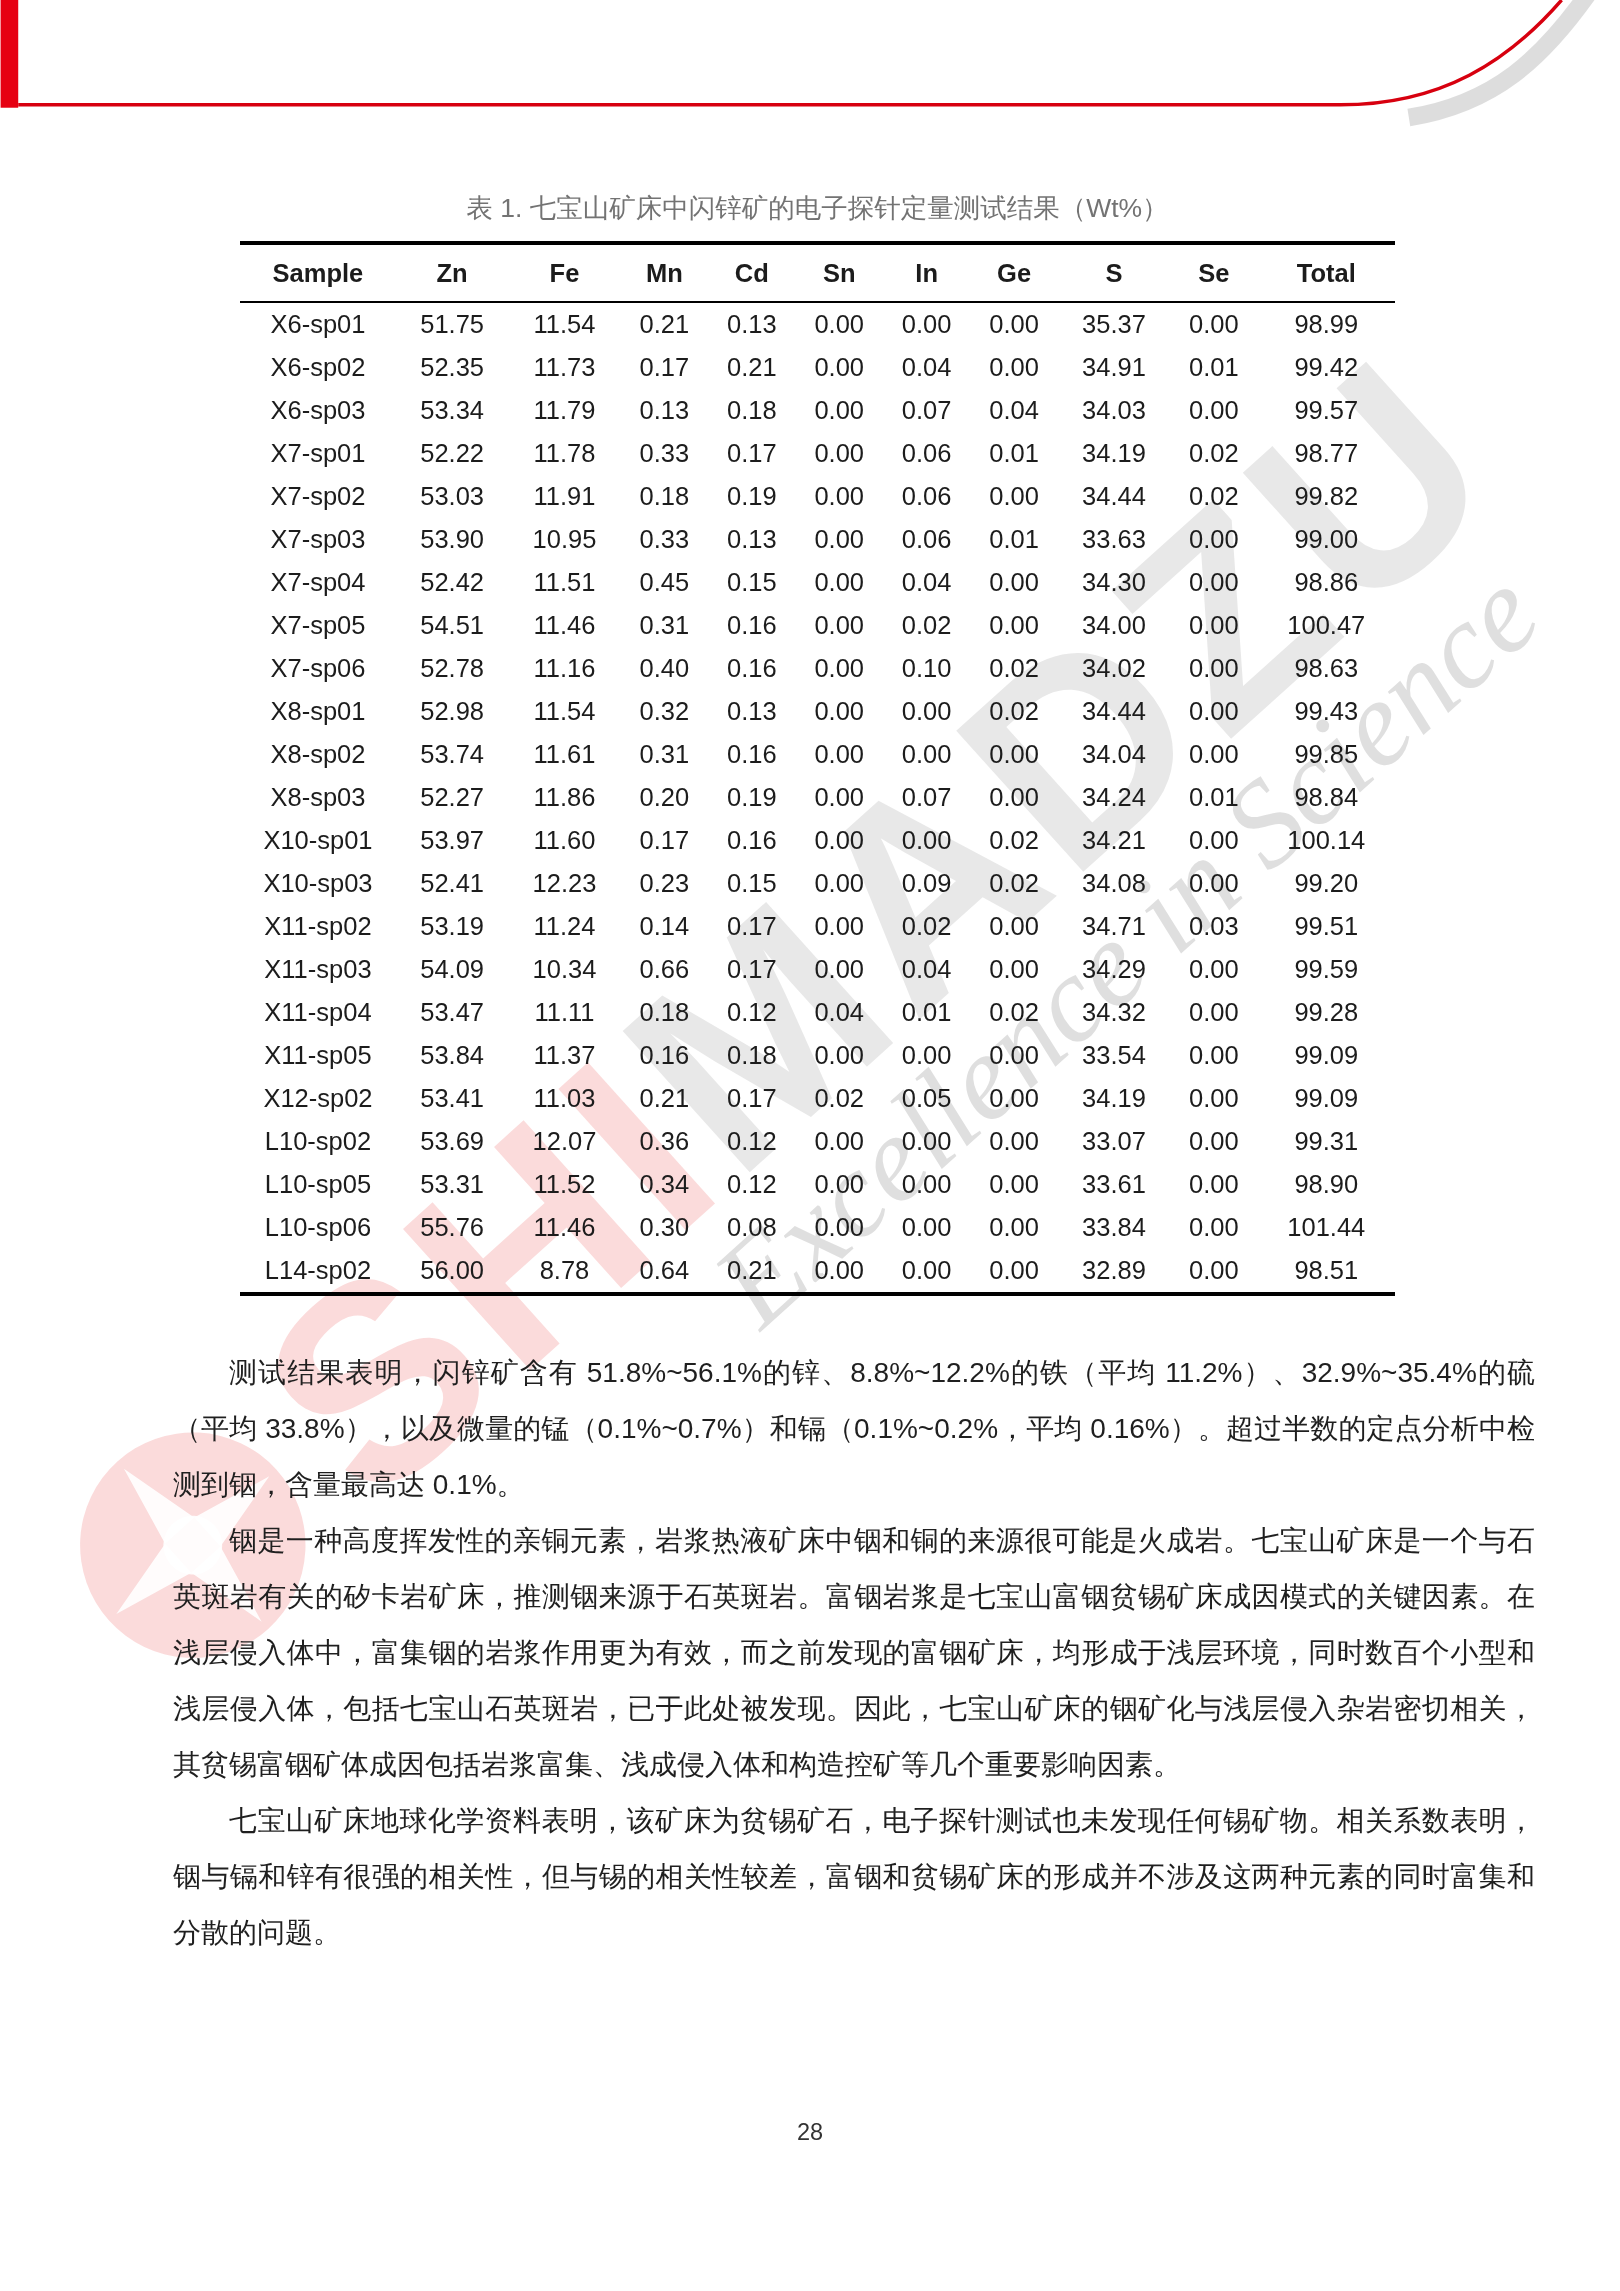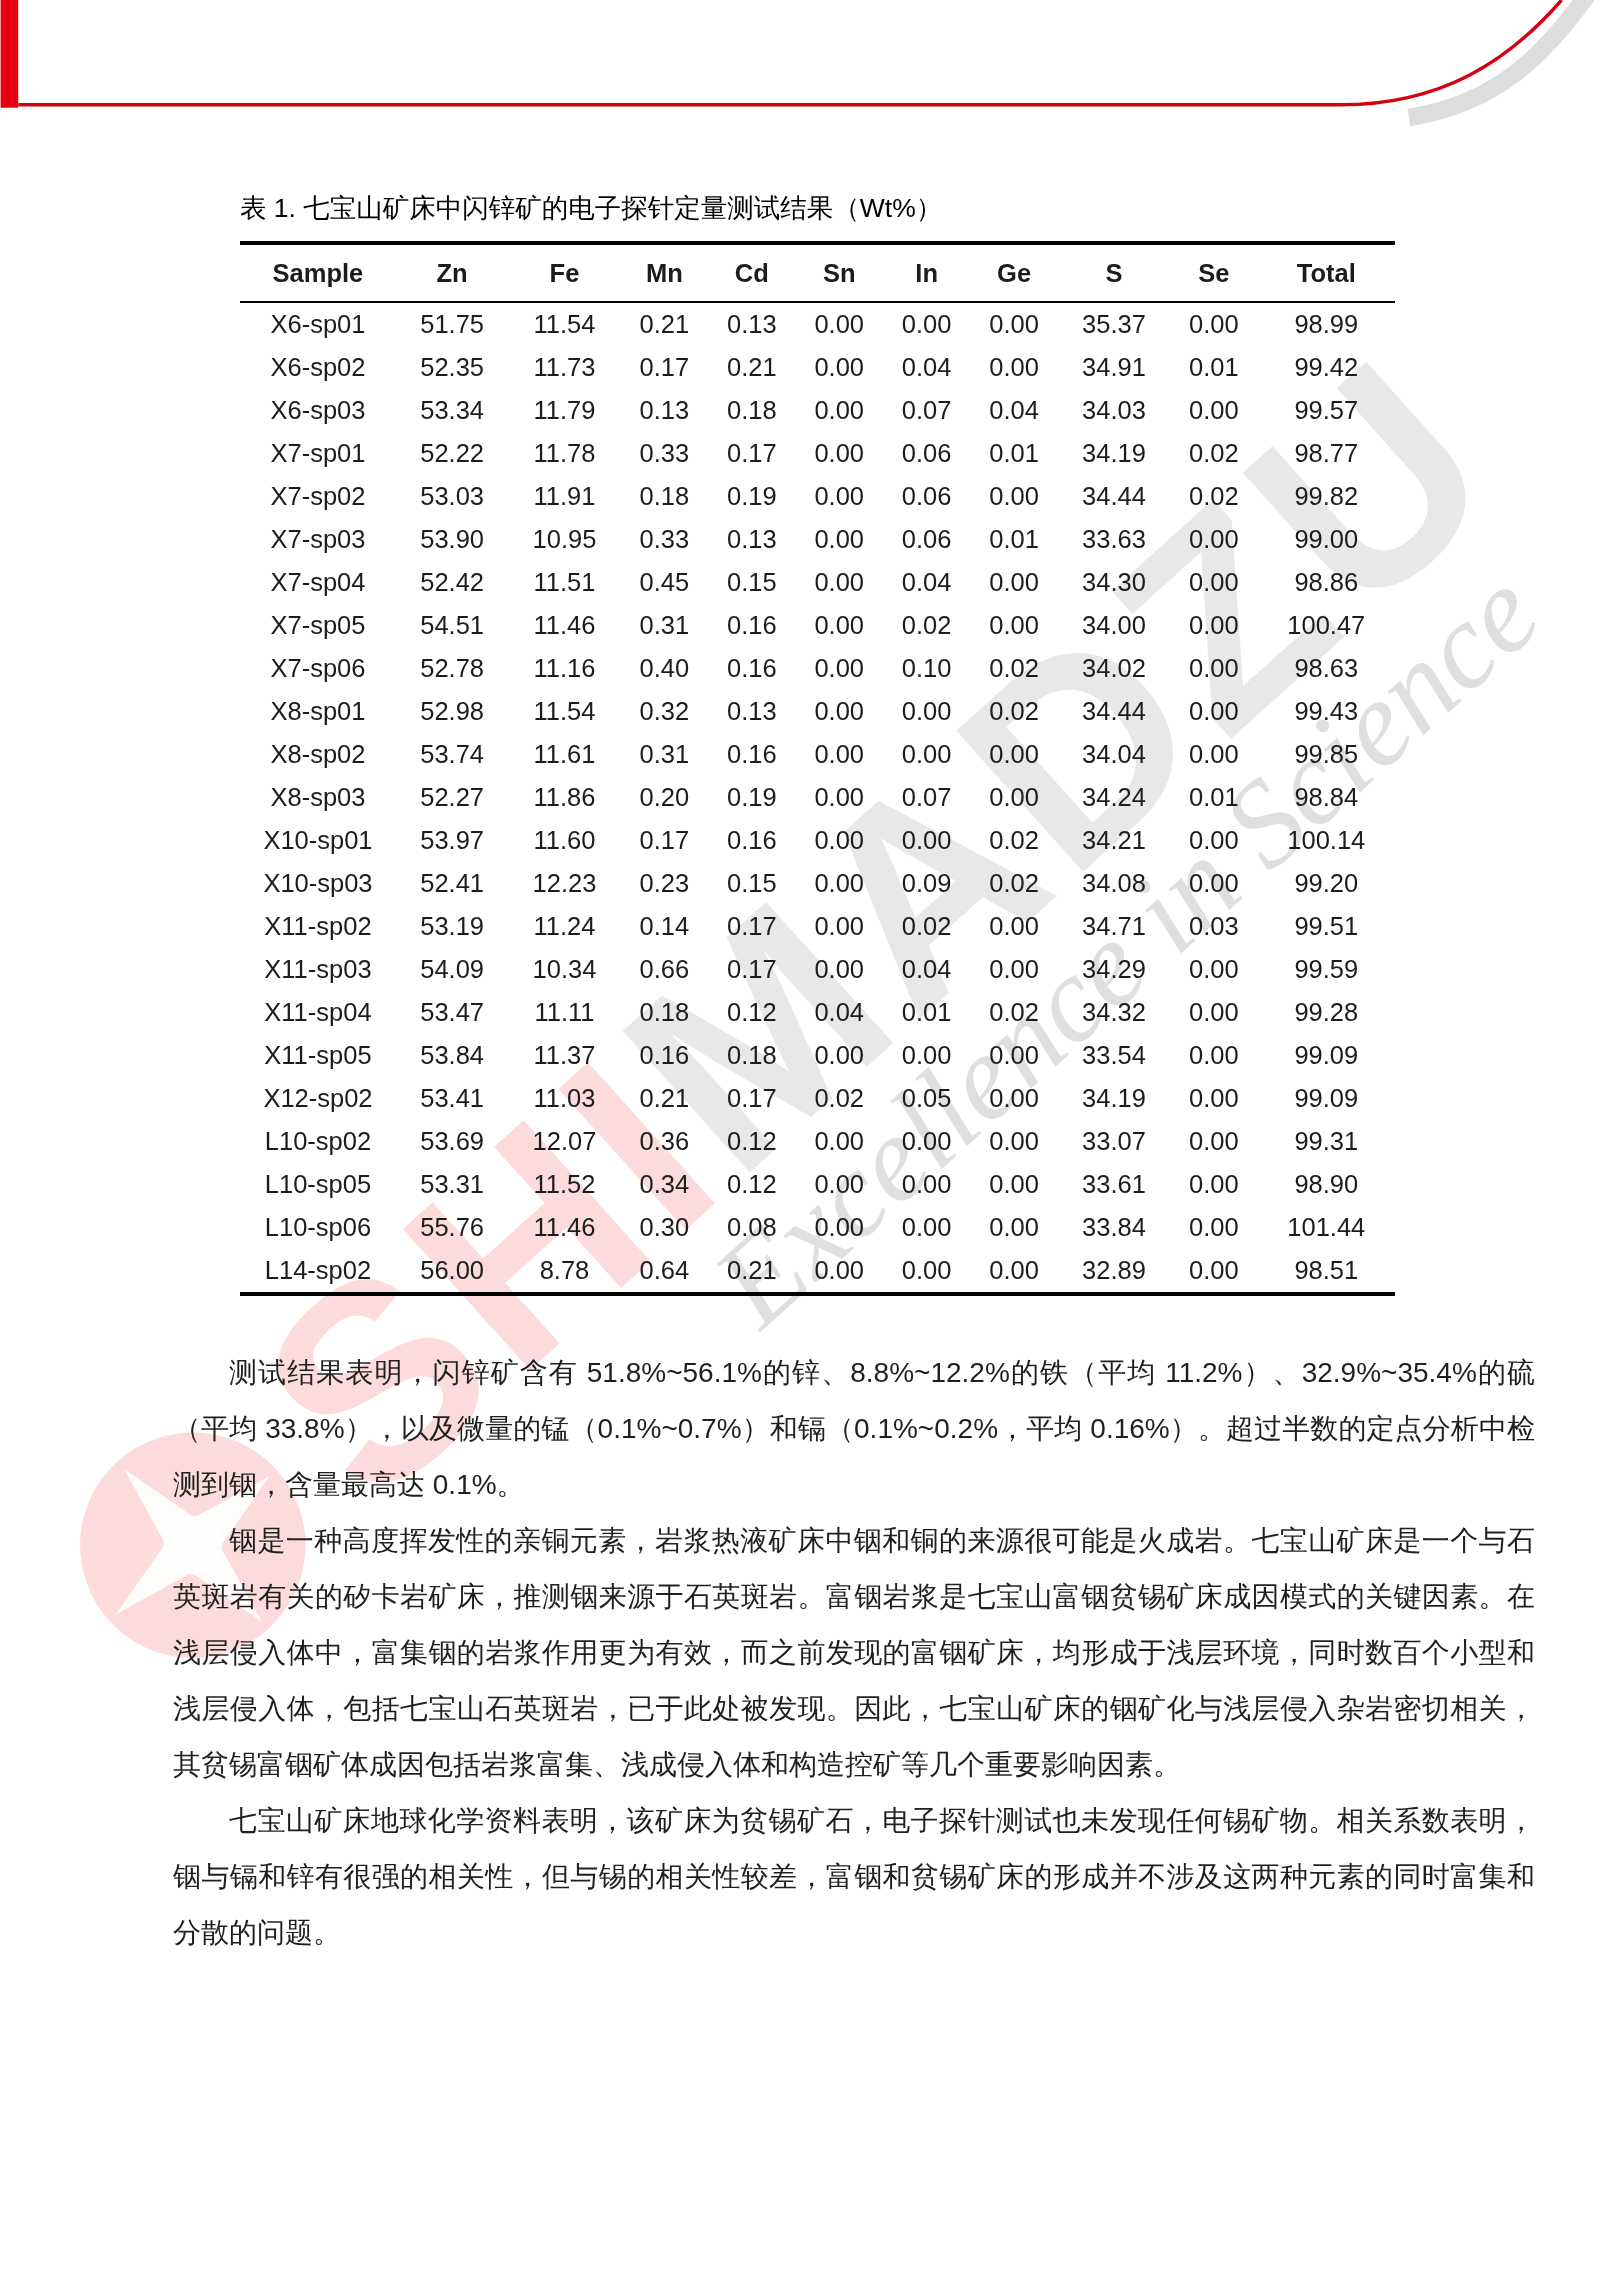--- a/index.html
+++ b/index.html
@@ -21,21 +21,21 @@
   .wm-red{color:rgba(235,90,90,0.22);}
   .wm-gray{color:rgba(140,140,140,0.20);}
   .wm-tagline{
     font-size:122px;font-style:italic;line-height:1;
     color:rgba(150,150,150,0.30);align-self:flex-end;margin-top:-17.6px;margin-right:69px;
     font-family:"Liberation Serif","DejaVu Serif",serif;
   }
   
   .tbl-title{
     position:absolute;left:240px;top:190px;width:1155px;z-index:1;
-    text-align:left;font-size:26.5px;color:#000000;
+    text-align:center;font-size:26.5px;color:#737373;
   }
   .tbl-wrap{position:absolute;left:240px;top:241px;width:1155px;z-index:1;}
   table.data{
     width:100%;border-collapse:collapse;background:transparent;
     border-top:4.9px solid #000;border-bottom:4.9px solid #000;
   }
   table.data thead tr{height:59px;border-bottom:2px solid #000;}
   table.data th{font-weight:700;font-size:25.5px;color:#1c1c1c;text-align:center;padding:0;}
   table.data td{height:43px;font-size:25.5px;color:#1c1c1c;text-align:center;padding:0;line-height:1;}
   table.data th:first-child,table.data td:first-child{width:13.5%;}
@@ -398,15 +398,16 @@
         </tbody>
     </table>
   </div>
 
   <div class="bodytext">
     <p>测试结果表明，闪锌矿含有 51.8%~56.1%的锌、8.8%~12.2%的铁（平均 11.2%）、32.9%~35.4%的硫（平均 33.8%），以及微量的锰（0.1%~0.7%）和镉（0.1%~0.2%，平均 0.16%）。超过半数的定点分析中检测到铟，含量最高达 0.1%。</p>
     <p>铟是一种高度挥发性的亲铜元素，岩浆热液矿床中铟和铜的来源很可能是火成岩。七宝山矿床是一个与石英斑岩有关的矽卡岩矿床，推测铟来源于石英斑岩。富铟岩浆是七宝山富铟贫锡矿床成因模式的关键因素。在浅层侵入体中，富集铟的岩浆作用更为有效，而之前发现的富铟矿床，均形成于浅层环境，同时数百个小型和浅层侵入体，包括七宝山石英斑岩，已于此处被发现。因此，七宝山矿床的铟矿化与浅层侵入杂岩密切相关，其贫锡富铟矿体成因包括岩浆富集、浅成侵入体和构造控矿等几个重要影响因素。</p>
     <p>七宝山矿床地球化学资料表明，该矿床为贫锡矿石，电子探针测试也未发现任何锡矿物。相关系数表明，铟与镉和锌有很强的相关性，但与锡的相关性较差，富铟和贫锡矿床的形成并不涉及这两种元素的同时富集和分散的问题。</p>
   </div>
 
+  <div class="pageno">28</div>
 
 </div>
 
 
 </body></html>

